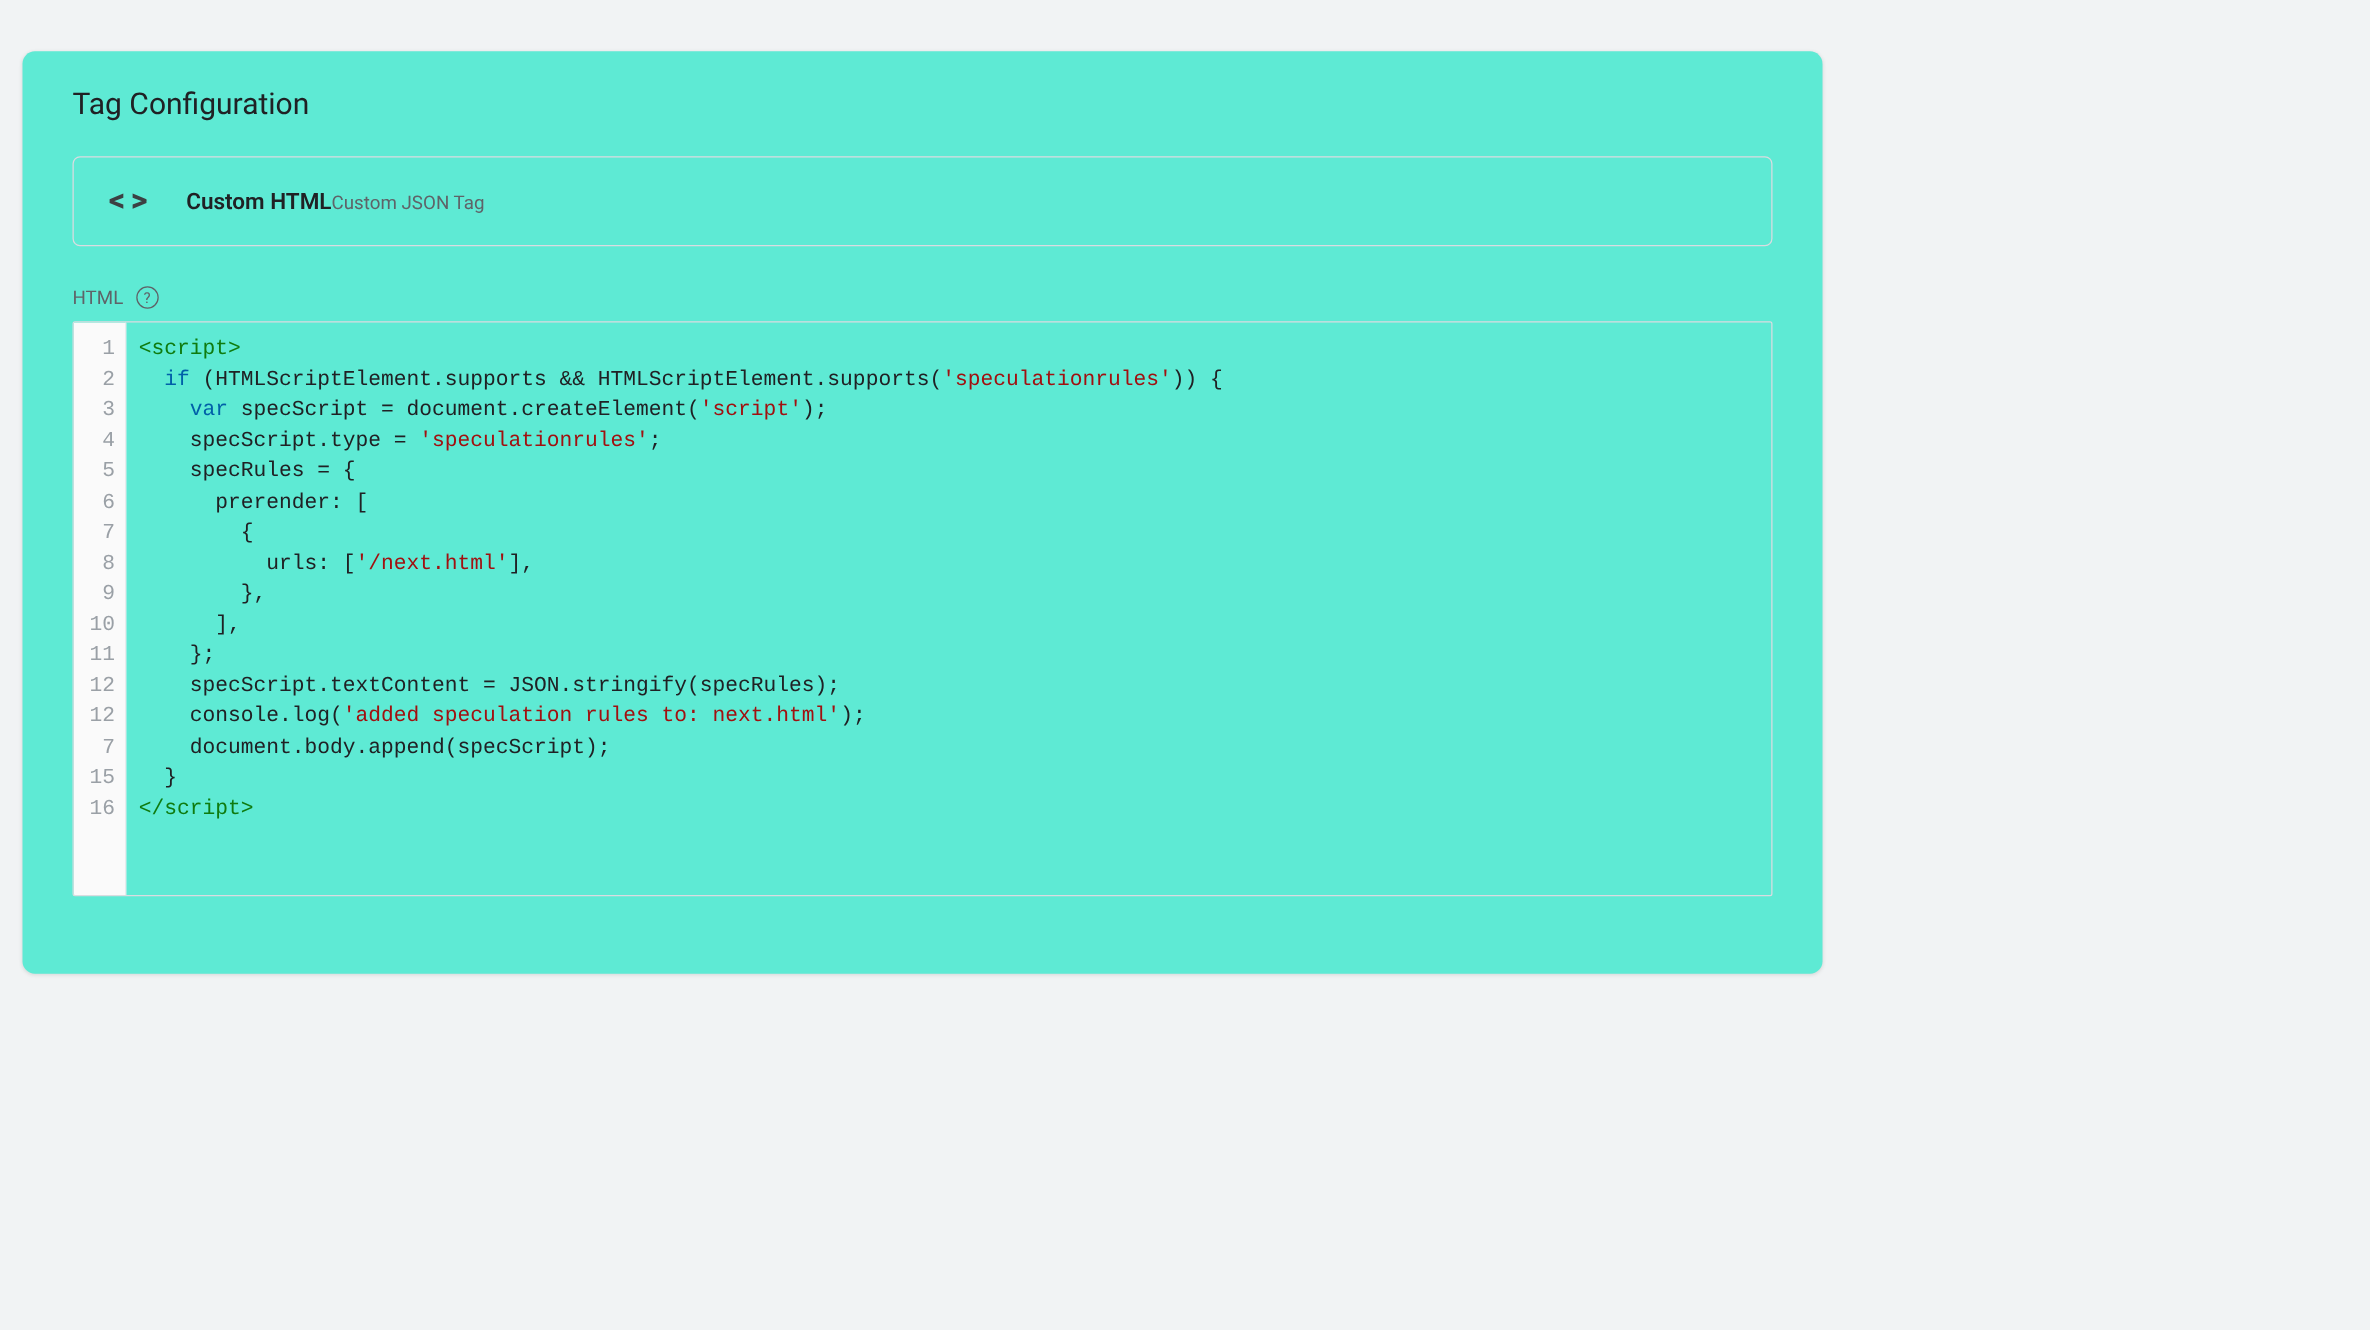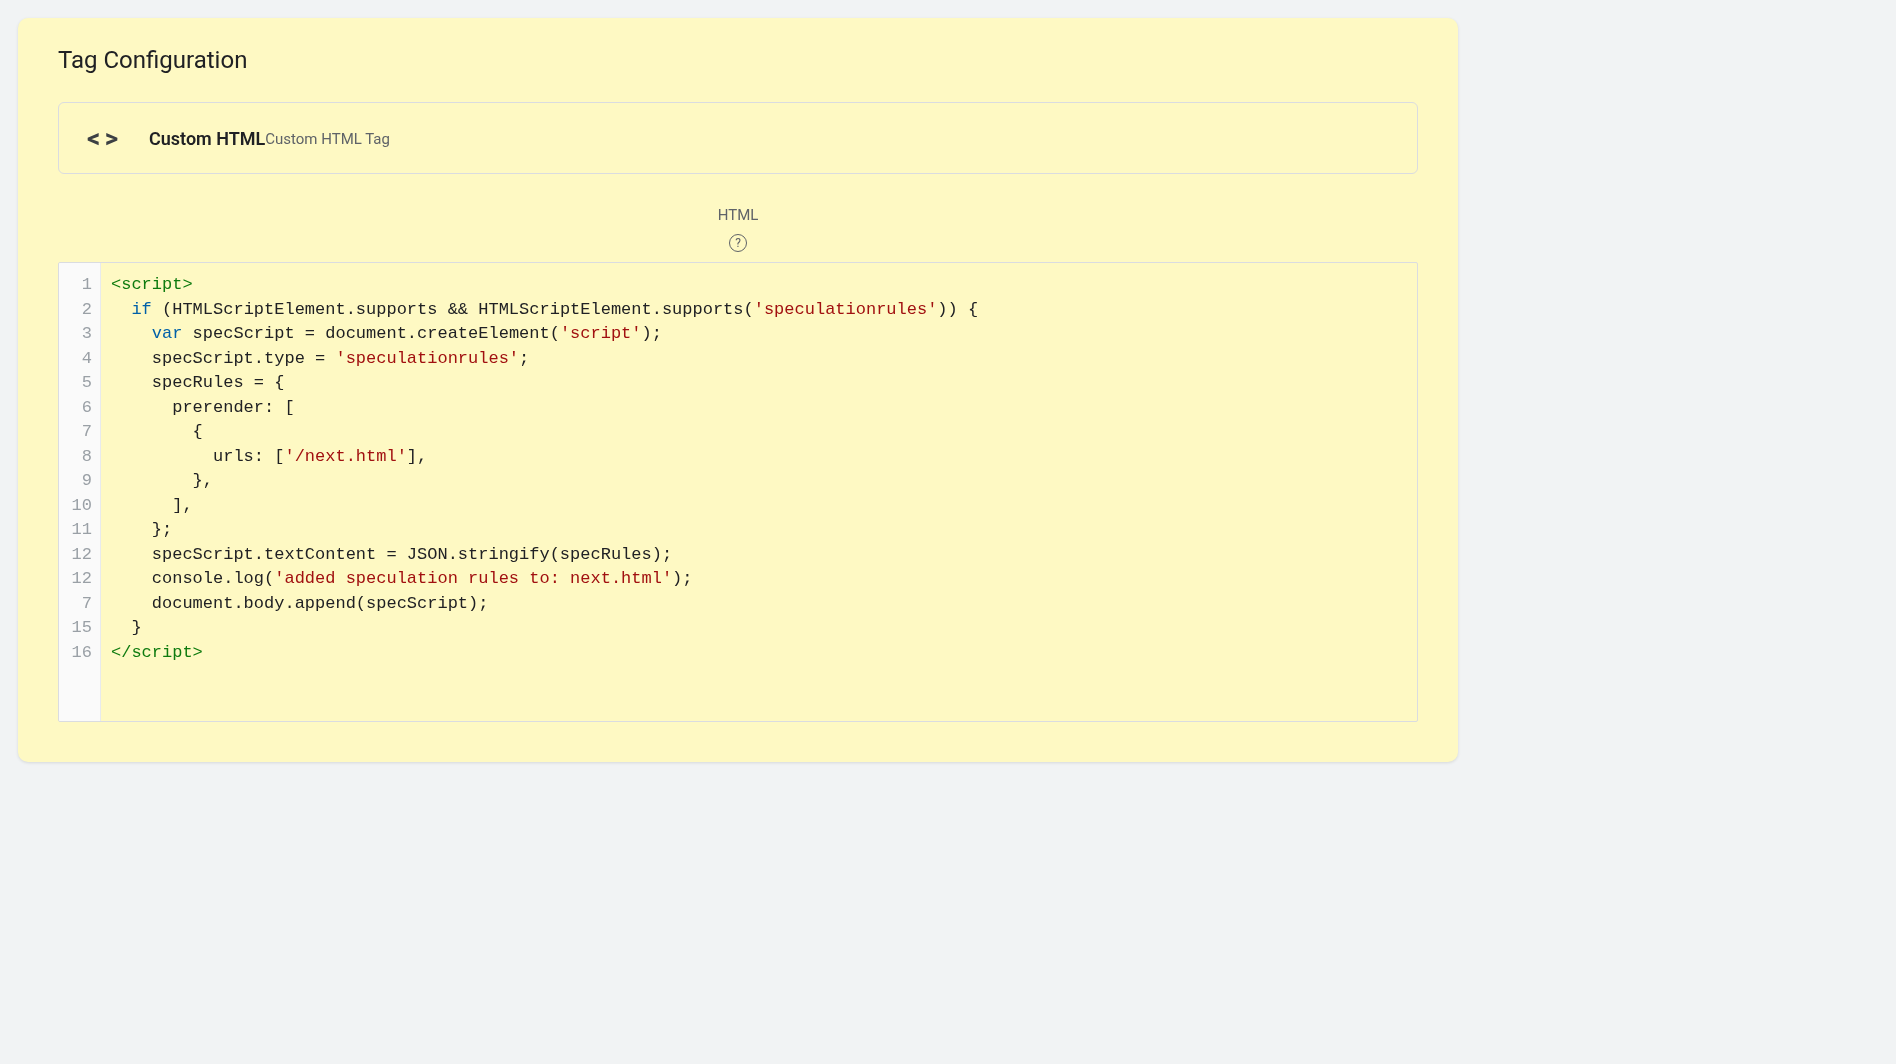--- a/index.html
+++ b/index.html
@@ -3,25 +3,26 @@
 <meta charset="utf-8">
 <style>
   * { box-sizing: border-box; margin: 0; padding: 0; }
   body {
     background: #f1f3f4;
     font-family: -apple-system, BlinkMacSystemFont, "Segoe UI", Roboto, "Helvetica Neue", Arial, sans-serif;
     padding: 18px;
     color: #202124;
   }
   .card {
-    background: #fef9c3;
+    background: #5eead4;
     border-radius: 10px;
     box-shadow: 0 1px 3px rgba(60,64,67,.15);
-    padding: 28px 40px 40px 40px;
+    padding: 28px 40px 62px 40px;
     max-width: 1440px;
+    margin-top: 23px;
   }
   .card-title {
     font-size: 24px;
     font-weight: 400;
     color: #202124;
     margin-bottom: 28px;
   }
   .section-label {
     font-size: 15px;
     color: #5f6368;
@@ -49,21 +50,20 @@
     letter-spacing: -1px;
   }
   .tag-type-text { display: flex; flex-direction: row; }
   .tag-type-title { font-size: 18px; font-weight: 600; color: #202124; }
   .tag-type-sub { font-size: 15px; color: #5f6368; margin-top: 2px; }
   .field-label-row {
     display: flex;
     align-items: center;
     gap: 10px;
     margin-bottom: 10px;
-    flex-direction: column;
   }
   .field-label { font-size: 15px; color: #5f6368; }
   .help-icon {
     width: 18px; height: 18px;
     border: 1.5px solid #5f6368;
     border-radius: 50%;
     display: inline-flex;
     align-items: center;
     justify-content: center;
     font-size: 12px;
@@ -106,21 +106,21 @@
 <body>
 
 <div class="card">
   <h2 class="card-title">Tag Configuration</h2>
 
 
   <div class="tag-type-box">
     <div class="tag-type-icon">&lt; &gt;</div>
     <div class="tag-type-text">
       <div class="tag-type-title">Custom HTML</div>
-      <div class="tag-type-sub">Custom HTML Tag</div>
+      <div class="tag-type-sub">Custom JSON Tag</div>
     </div>
   </div>
 
   <div class="field-label-row">
     <span class="field-label">HTML</span>
     <span class="help-icon">?</span>
   </div>
 
   <div class="editor">
     <div class="gutter" id="gutter">

